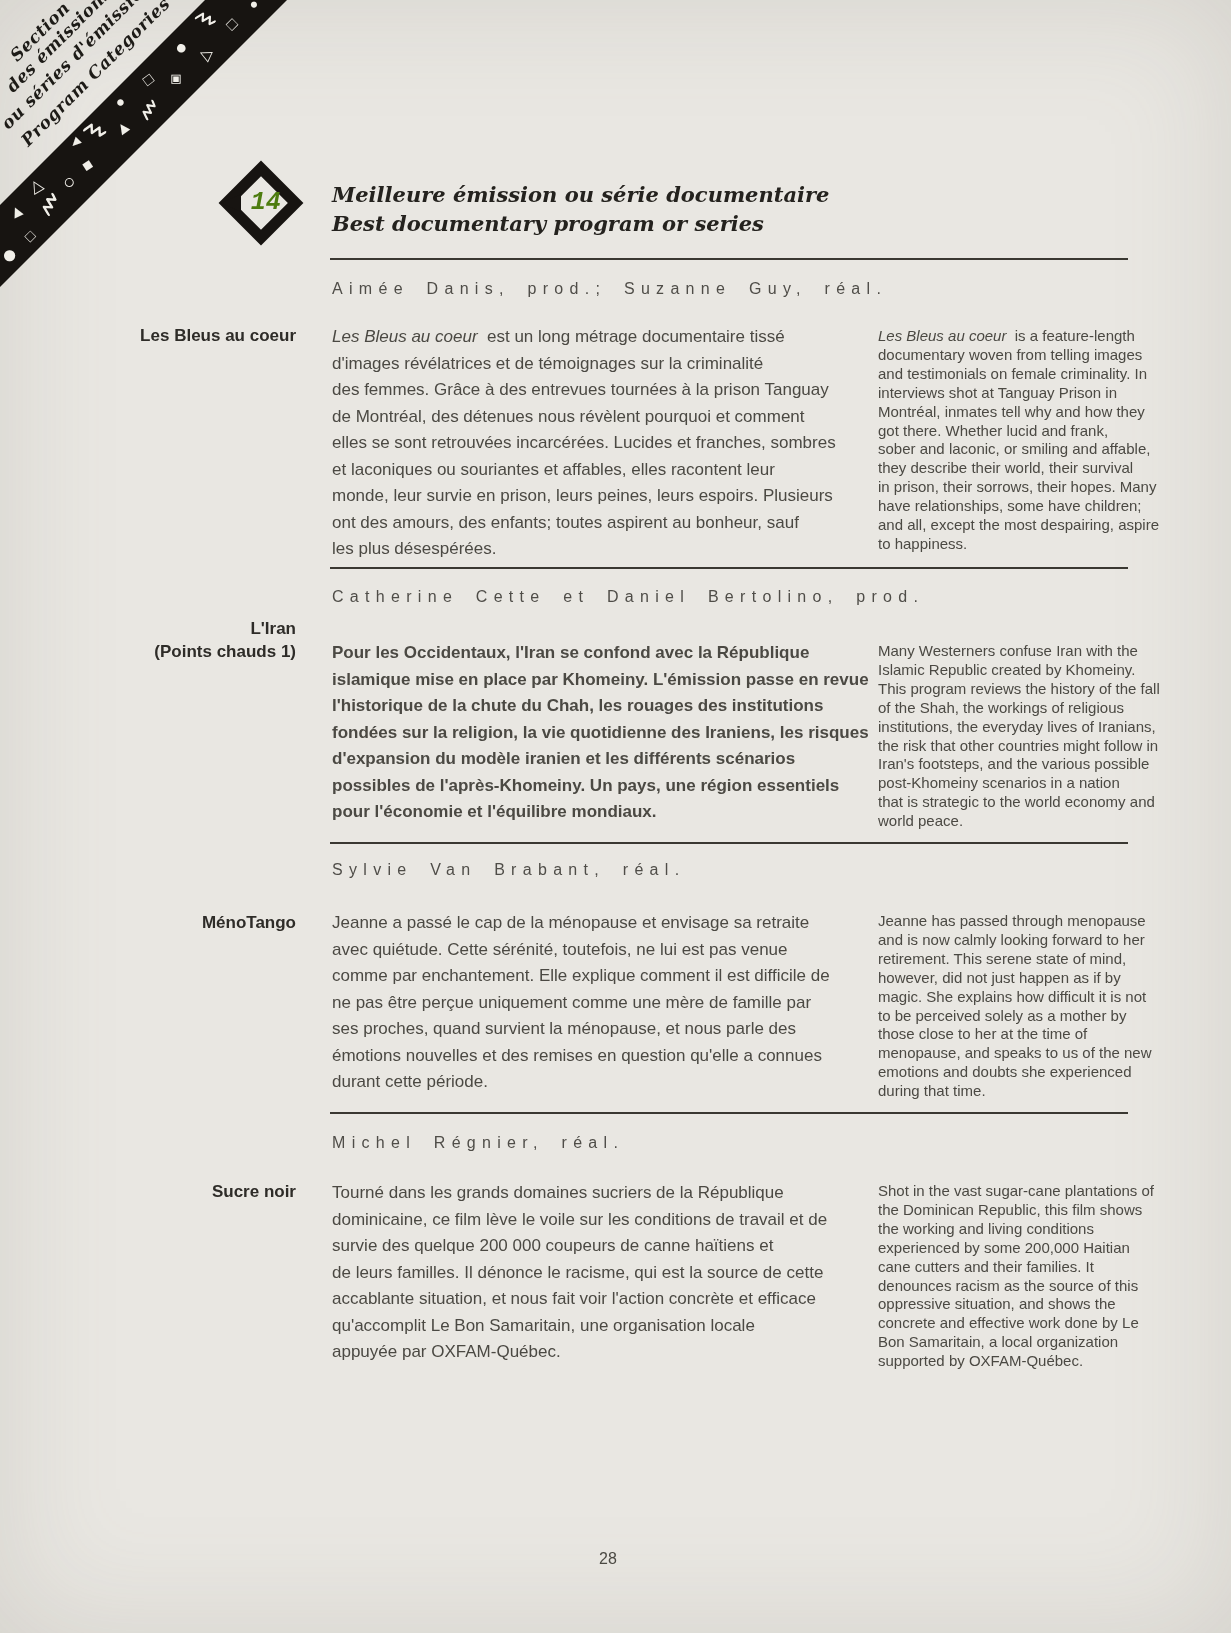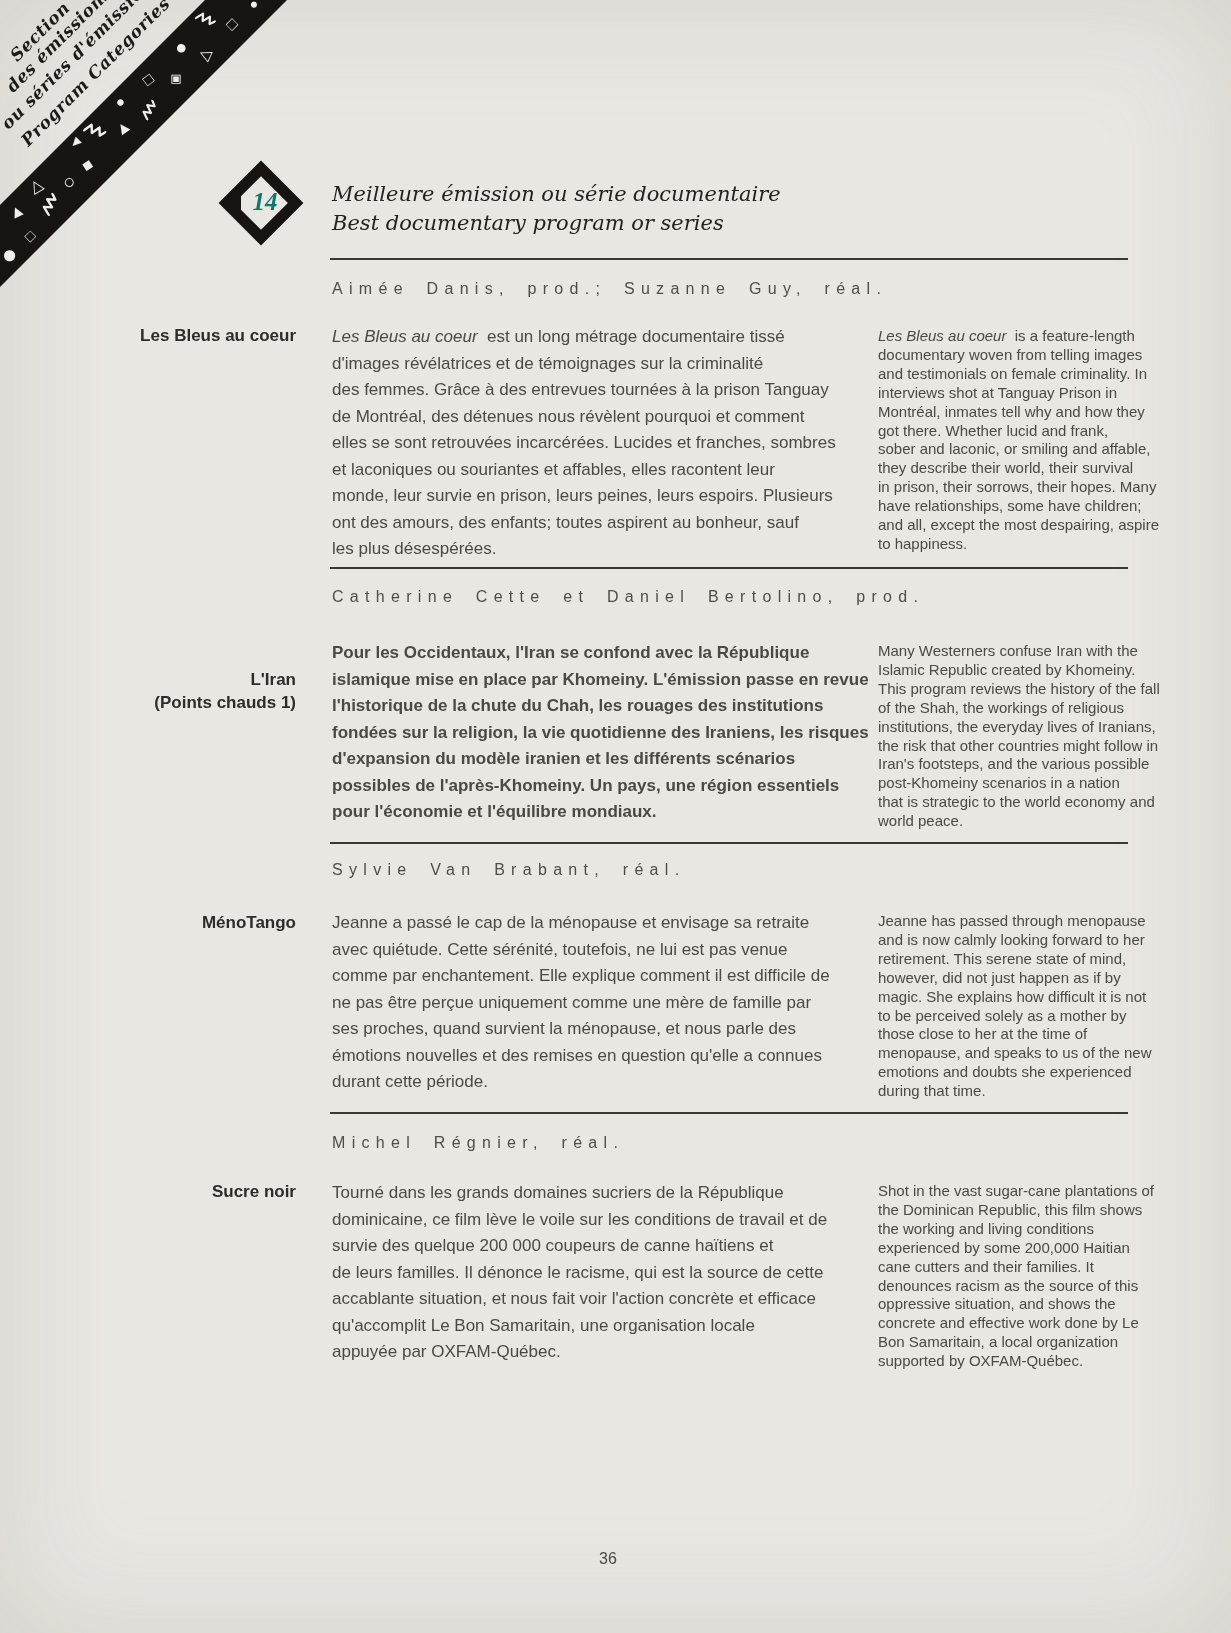--- a/index.html
+++ b/index.html
@@ -37,45 +37,45 @@
     position:absolute;left:17px;top:17px;width:38px;height:38px;
     border:11px solid #171411;transform:rotate(45deg);
   }
   .badge .wedge{
     position:absolute;left:7px;top:37px;width:20px;height:20px;
     background:#171411;
     clip-path:polygon(0 50%,100% 6%,100% 94%);
   }
   .badge .num{
     position:absolute;left:50%;top:50%;transform:translate(-34%,-52%);
-    font-family:Liberation Serif, serif;
-    font-weight:bold;font-style:italic;font-size:25px;color:#0f766e;
+    font-family:Liberation Mono, monospace;
+    font-weight:bold;font-style:italic;font-size:25px;color:#4d7c0f;
   }
   
   .category{
     position:absolute;left:332px;top:180px;
     font-family:"DejaVu Serif","Liberation Serif",serif;
-    font-weight:normal;font-style:italic;
+    font-weight:bold;font-style:italic;
     font-size:21px;line-height:29px;color:#24221e;
   }
   .rule{position:absolute;left:330px;width:798px;height:2px;background:#3a3832;}
   .r1{top:258px;} .r2{top:567px;} .r3{top:842px;} .r4{top:1112px;}
   .credit{
     position:absolute;left:332px;
     font-size:16px;color:#4f4d48;letter-spacing:6.3px;word-spacing:7px;
     white-space:pre;
   }
   .c1{top:280px;} .c2{top:588px;} .c3{top:861px;} .c4{top:1134px;}
   
   .label{
     position:absolute;left:40px;width:256px;text-align:right;
     font-weight:bold;font-size:17px;line-height:23px;color:#2e2c28;
     white-space:pre-line;
   }
-  .l1{top:324px;} .l2{top:668px;} .l3{top:911px;} .l4{top:1180px;}
+  .l1{top:324px;} .l2{top:617px;} .l3{top:911px;} .l4{top:1180px;}
   .fr{
     position:absolute;left:332px;
     font-size:17px;line-height:26.5px;color:#4b4943;white-space:pre;
   }
   .f1{top:324px;} .f2{top:640px;font-weight:bold;} .f3{top:910px;} .f4{top:1180px;}
   .en{
     position:absolute;left:878px;
     font-size:15px;line-height:18.9px;color:#4b4943;white-space:pre;
   }
   .e1{top:327px;} .e2{top:642px;} .e3{top:912px;} .e4{top:1182px;}
@@ -230,15 +230,15 @@
 the Dominican Republic, this film shows
 the working and living conditions
 experienced by some 200,000 Haitian
 cane cutters and their families. It
 denounces racism as the source of this
 oppressive situation, and shows the
 concrete and effective work done by Le
 Bon Samaritain, a local organization
 supported by OXFAM-Québec.</span></div>
 
-  <div class="pagenum">36</div>
+  <div class="pagenum">28</div>
 
 </div>
 
 </body></html>

